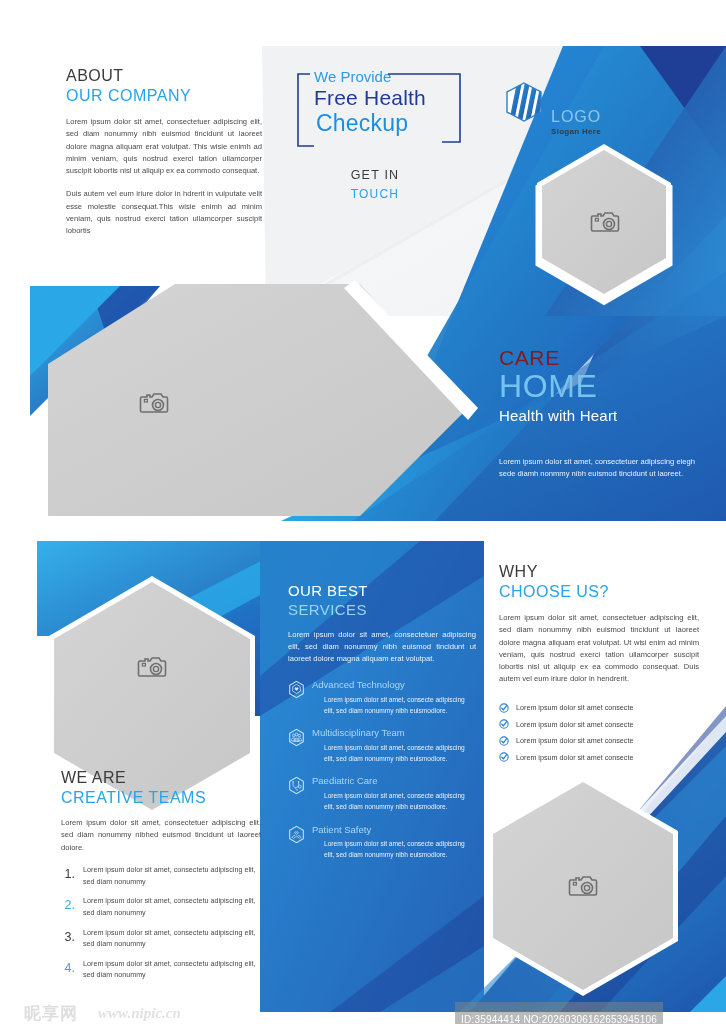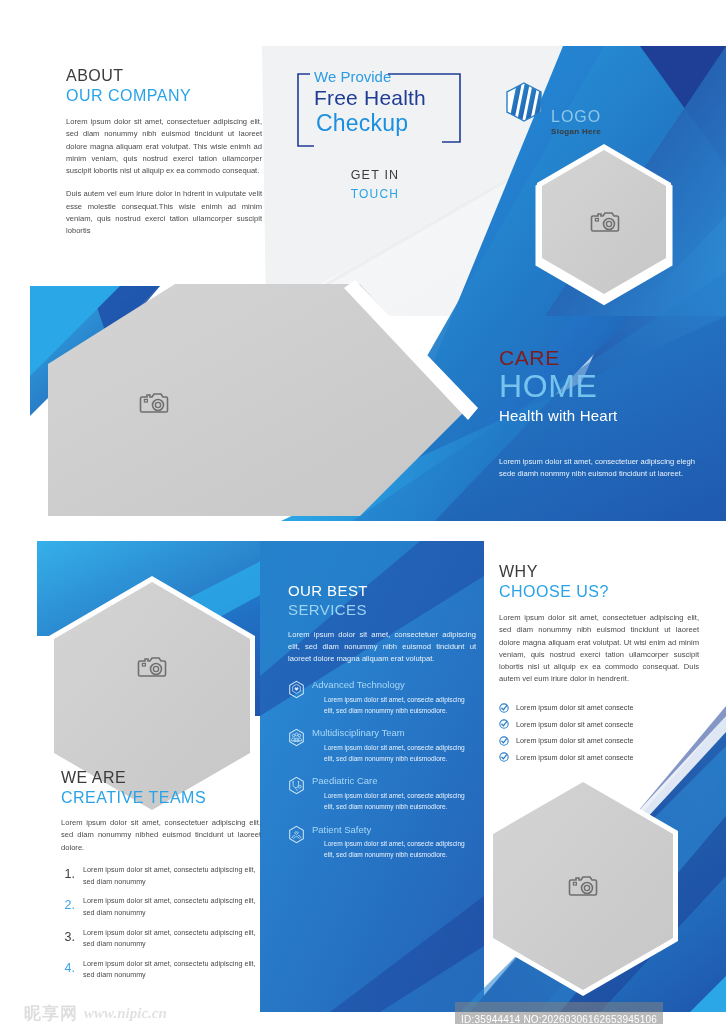--- a/index.html
+++ b/index.html
@@ -71,21 +71,21 @@
   #teams-block{left:61px;top:752px;width:200px;}
   #teams-para{margin-top:9px;}
   .teams-ol{margin-top:10px;}
   .teams-item{display:flex;gap:8px;margin-bottom:8px;}
   .teams-num{flex:0 0 14px;font-size:12.5px;line-height:1.1;padding-top:4px;text-align:right;}
   .teams-num.dark{color:#3b3b3b;}
   .teams-num.blue{color:#3ba3e6;}
   .teams-txt{flex:1 1 auto;font-size:7.2px;line-height:1.62;color:#4a4a4a;}
 
   
-  #wm{left:24px;top:986px;display:flex;align-items:center;gap:6px;opacity:.85;}
+  #wm{left:24px;top:986px;display:flex;align-items:center;gap:20px;opacity:.85;}
   .wm-cn{font-size:17px;color:#d9d9d9;letter-spacing:1px;font-family:"DejaVu Sans",sans-serif;font-weight:bold;}
   .wm-url{font-size:15px;color:#dcdcdc;font-style:italic;font-family:"Liberation Serif",serif;font-weight:bold;}
   #idtag{
     left:455px;top:986px;background:rgba(130,130,130,.55);
     padding:12px 6px;color:#ffffff;font-size:10px;letter-spacing:.2px;
     font-family:"Liberation Sans",sans-serif;white-space:nowrap;
   }
 </style>
 </head>
 <body>

